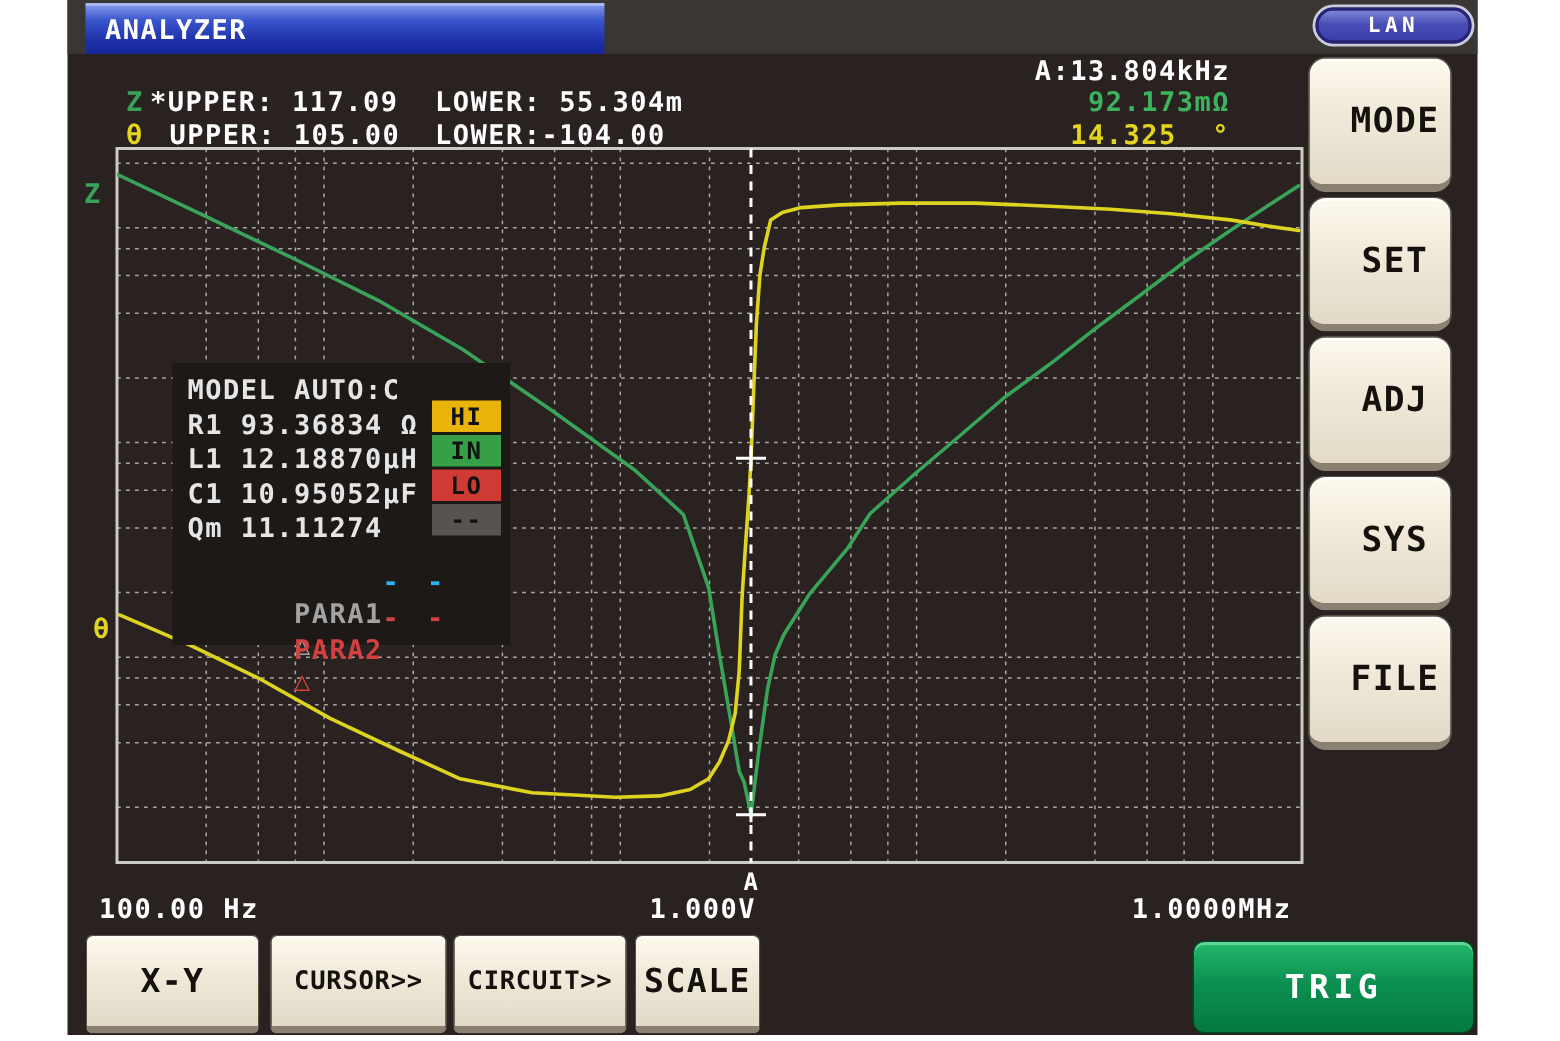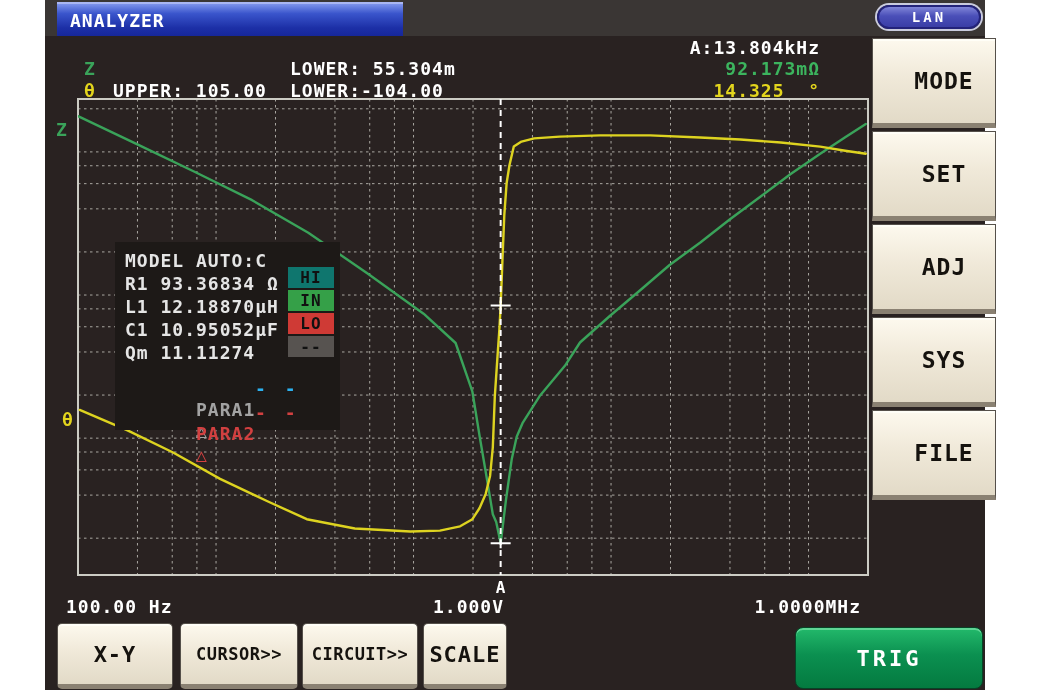--- a/index.html
+++ b/index.html
@@ -27,21 +27,21 @@
          color:#111;font-size:16px;letter-spacing:1px;}
   .para{position:absolute;left:10px;font-size:18px;letter-spacing:1px;white-space:pre;}
   .para-dash{position:absolute;left:140px;font-size:18px;letter-spacing:4px;white-space:pre;}
   
   .axlab{position:absolute;color:#fff;font-size:18px;letter-spacing:1px;white-space:pre;z-index:6;}
   
   .btn{position:absolute;display:flex;align-items:center;justify-content:center;
        background:linear-gradient(180deg,#fdf9ee 0%,#f0e9d9 45%,#e2dac7 100%);
        border:1px solid #55504a;border-bottom:5px solid #8a8172;border-radius:5px;
        box-shadow:inset 0 2px 0 #fffef7;color:#15120e;box-sizing:border-box;cursor:pointer;}
-  .sidebtn{left:872px;width:124px;height:90px;font-size:23px;letter-spacing:1px;border-radius:0;padding-left:20px;}
+  .sidebtn{left:872px;width:96px;height:90px;font-size:23px;letter-spacing:1px;border-radius:12px;padding-left:20px;}
   .botbtn{top:623px;height:66px;}
   .f22{font-size:22px;letter-spacing:1px;}
   .f17{font-size:17px;letter-spacing:0.5px;}
   .trig{position:absolute;left:795px;top:627px;width:186px;height:60px;border-radius:8px;
         background:linear-gradient(180deg,#23b96b 0%,#0b9050 45%,#047a40 100%);
         border:1px solid #064426;box-shadow:inset 0 2px 0 #5fd695;
         display:flex;align-items:center;justify-content:center;color:#fff;font-size:22px;letter-spacing:3px;cursor:pointer;}
 </style>
 </head>
 <body>
@@ -108,39 +108,40 @@
         <path d="M490.6509777473412 543.2481136205736 H510.6509777473412 M500.6509777473412 538.2481136205736 V548.2481136205736" stroke="#ffffff" stroke-width="2" fill="none"></path>
         <path d="M490.6509777473412 305.5133971291866 H510.6509777473412 M500.6509777473412 300.5133971291866 V310.5133971291866" stroke="#ffffff" stroke-width="2" fill="none"></path>
       </g>
   </svg>
 
   <div class="hdr" style="right:220px;top:39px;text-align:center">A:13.804kHz</div>
   <div class="hdr" style="right:220px;top:60px;text-align:right;color:#3cb45e">92.173mΩ</div>
   <div class="hdr" style="right:220px;top:82px;text-align:left;color:#e3d51d">14.325  °</div>
 
   <div class="hdr" style="left:84px;top:60px;color:#3aa35a">Z</div>
+  <div class="hdr" style="left:100px;top:60px">*UPPER: 117.09</div>
   <div class="hdr" style="left:290px;top:60px">LOWER: 55.304m</div>
   <div class="hdr" style="left:84px;top:82px;color:#e3d51d">θ</div>
   <div class="hdr" style="left:113px;top:82px">UPPER: 105.00</div>
   <div class="hdr" style="left:290px;top:82px">LOWER:-104.00</div>
 
   <div class="axlab" style="left:56px;top:119px;color:#3aa35a">Z</div>
   <div class="axlab" style="left:62px;top:409px;color:#e3d51d">θ</div>
   <div class="axlab" style="left:493px;top:578px;width:16px;text-align:center;font-size:16px">A</div>
   <div class="axlab" style="left:66px;top:596px">100.00 Hz</div>
   <div class="axlab" style="right:536px;top:596px">1.000V</div>
   <div class="axlab" style="right:179px;top:596px">1.0000MHz</div>
 
   <div class="modelbox">
     <div class="mline" style="top:8px">MODEL AUTO:C</div>
     <div class="mline" style="top:31px">R1 93.36834 Ω</div>
     <div class="mline" style="top:54px">L1 12.18870µH</div>
     <div class="mline" style="top:77px">C1 10.95052µF</div>
     <div class="mline" style="top:100px">Qm 11.11274</div>
-    <div class="badge" style="top: 25px; background: #0f766e;">HI</div>
+    <div class="badge" style="top: 25px; background: #eab308;">HI</div>
     <div class="badge" style="top: 48px; background: rgb(53, 160, 72);">IN</div>
     <div class="badge" style="top: 71px; background: rgb(207, 58, 53);">LO</div>
     <div class="badge" style="top: 94px; background: rgb(87, 83, 80);">--</div>
     <div class="para" style="top: 136px; color: #a3a3a3;">
       <span>PARA1</span>
       <span>△</span>
     </div>
     <div class="para-dash" style="top: 136px; color: rgb(43, 177, 240);">- -</div>
     <div class="para" style="top: 160px; color: rgb(210, 64, 64);">
       <span>PARA2</span>

